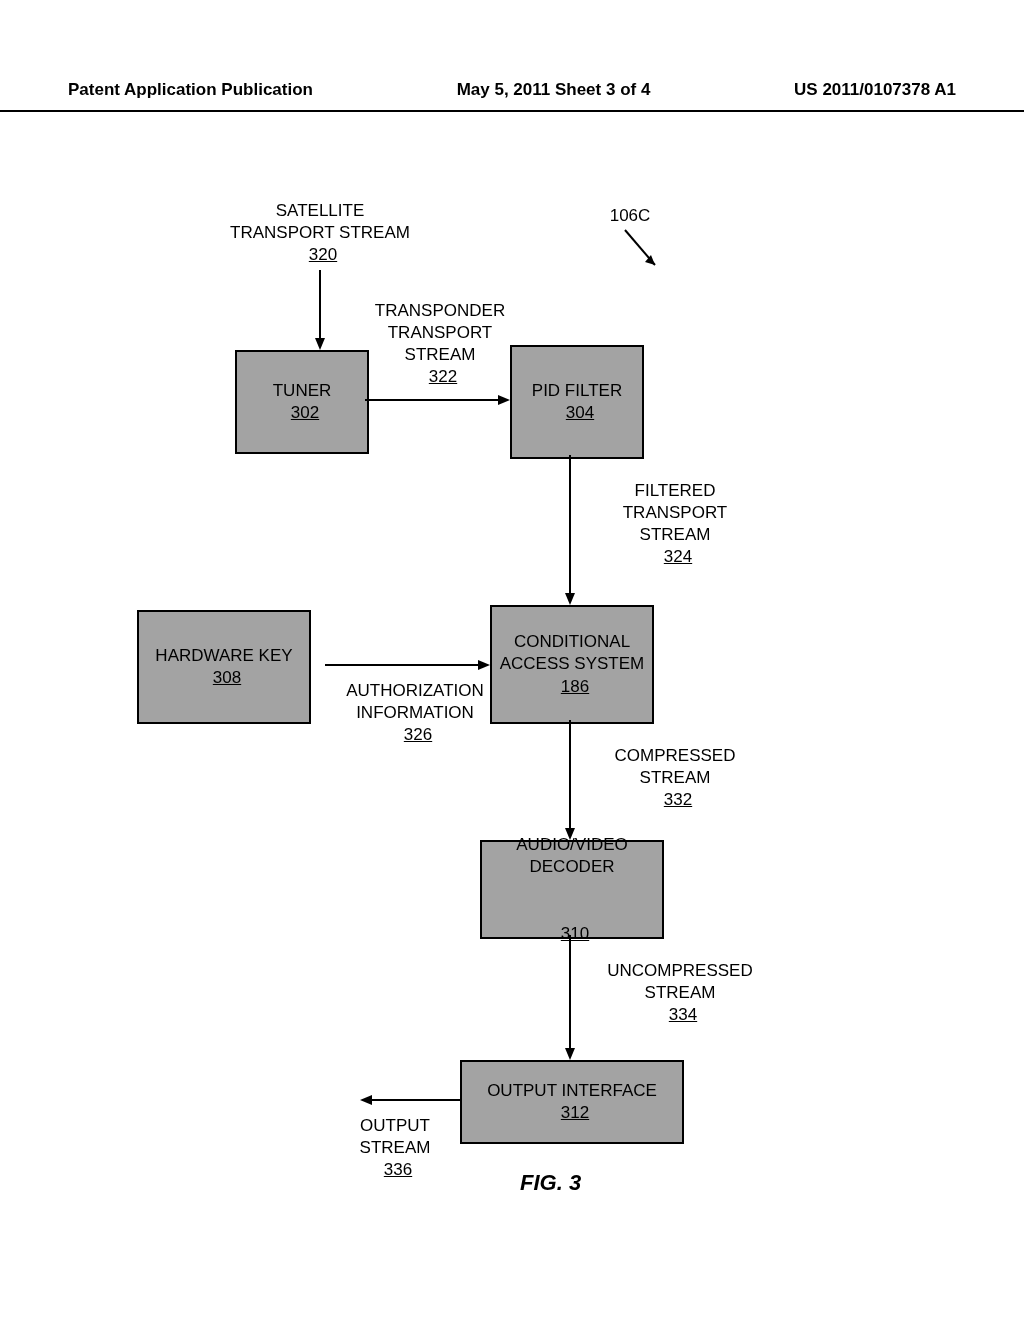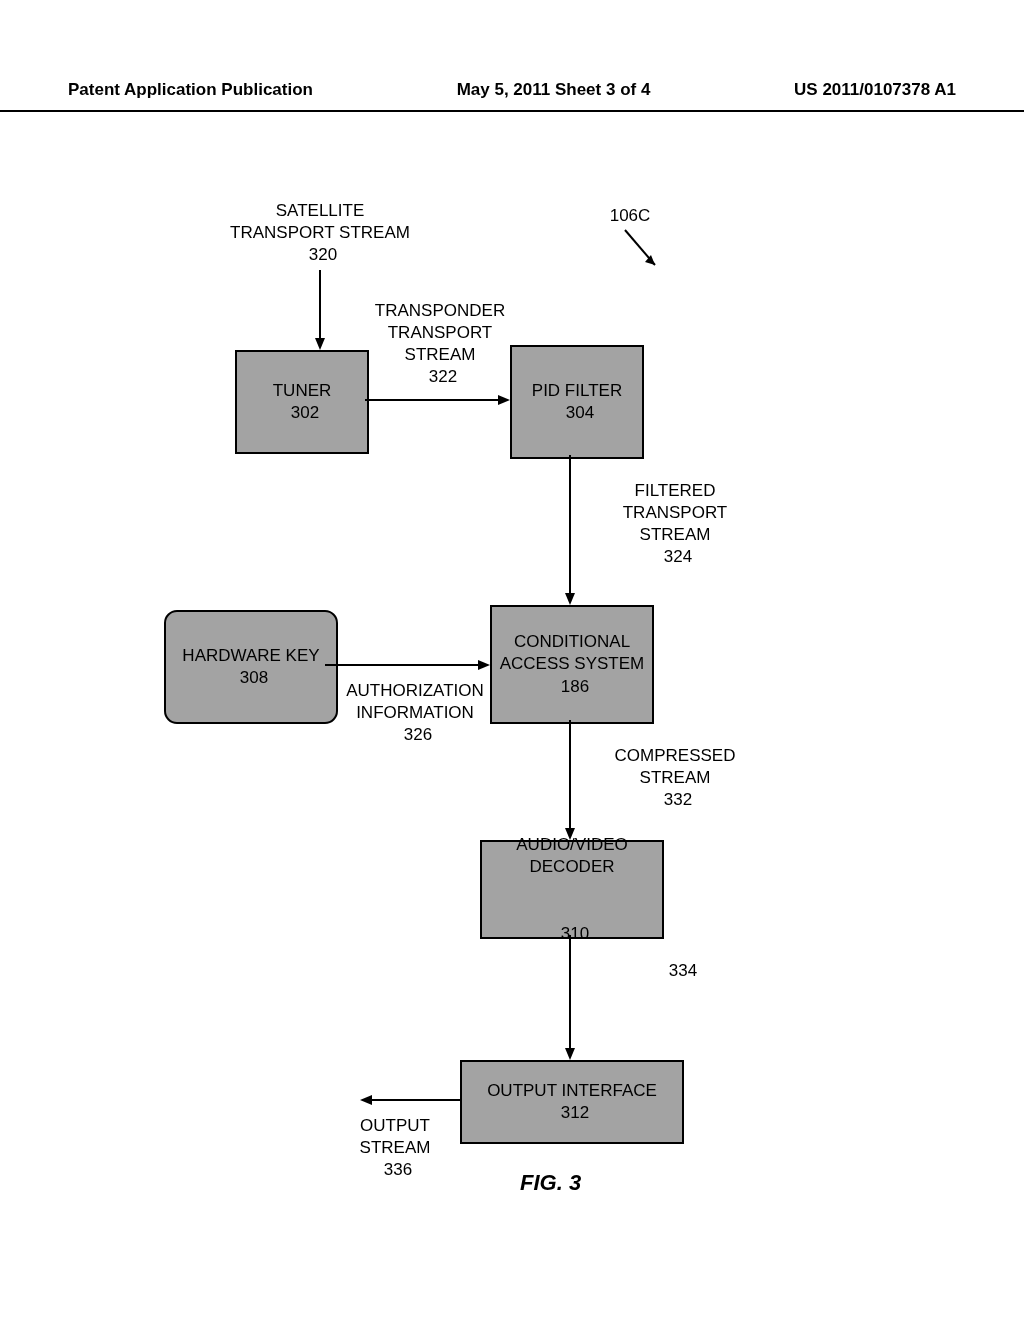--- a/index.html
+++ b/index.html
@@ -43,20 +43,21 @@
       line-height: 1.3;
       background: #a3a3a3;
     }
     .label {
       position: absolute;
       text-align: center;
       font-size: 17px;
       line-height: 1.3;
     }
     .ref {
+      text-decoration: underline;
       margin-left: 6px;
     }
     .fig-label {
       position: absolute;
       font-size: 22px;
       font-weight: bold;
       font-style: italic;
     }
     svg.arrow {
       position: absolute;
@@ -101,21 +102,21 @@
   <div class="box" style="left:510px; top:185px; width:130px; height:110px;">
     <div>PID FILTER</div>
     <div class="ref">304</div>
   </div>
 
   <div class="label" style="left:610px; top:320px; width:130px;">
     <div>FILTERED TRANSPORT STREAM</div>
     <div class="ref">324</div>
   </div>
 
-  <div class="box" style="left:164px; top:450px; width:170px; height:110px;border-radius:13px;">
+  <div class="box" style="left:137px; top:450px; width:170px; height:110px;">
     <div>HARDWARE KEY</div>
     <div class="ref">308</div>
   </div>
 
   <div class="label" style="left:335px; top:520px; width:160px;">
     <div>AUTHORIZATION INFORMATION</div>
     <div class="ref">326</div>
   </div>
 
   <div class="box" style="left:490px; top:445px; width:160px; height:115px;">
@@ -127,20 +128,21 @@
     <div>COMPRESSED STREAM</div>
     <div class="ref">332</div>
   </div>
 
   <div class="box" style="left:480px; top:680px; width:180px; height:95px;gap:45px;">
     <div>AUDIO/VIDEO DECODER</div>
     <div class="ref">310</div>
   </div>
 
   <div class="label" style="left:590px; top:800px; width:180px;">
+    <div>UNCOMPRESSED STREAM</div>
     <div class="ref">334</div>
   </div>
 
   <div class="box" style="left:460px; top:900px; width:220px; height:80px;">
     <div>OUTPUT INTERFACE</div>
     <div class="ref">312</div>
   </div>
 
   <div class="label" style="left:345px; top:955px; width:100px;">
     <div>OUTPUT STREAM</div>

